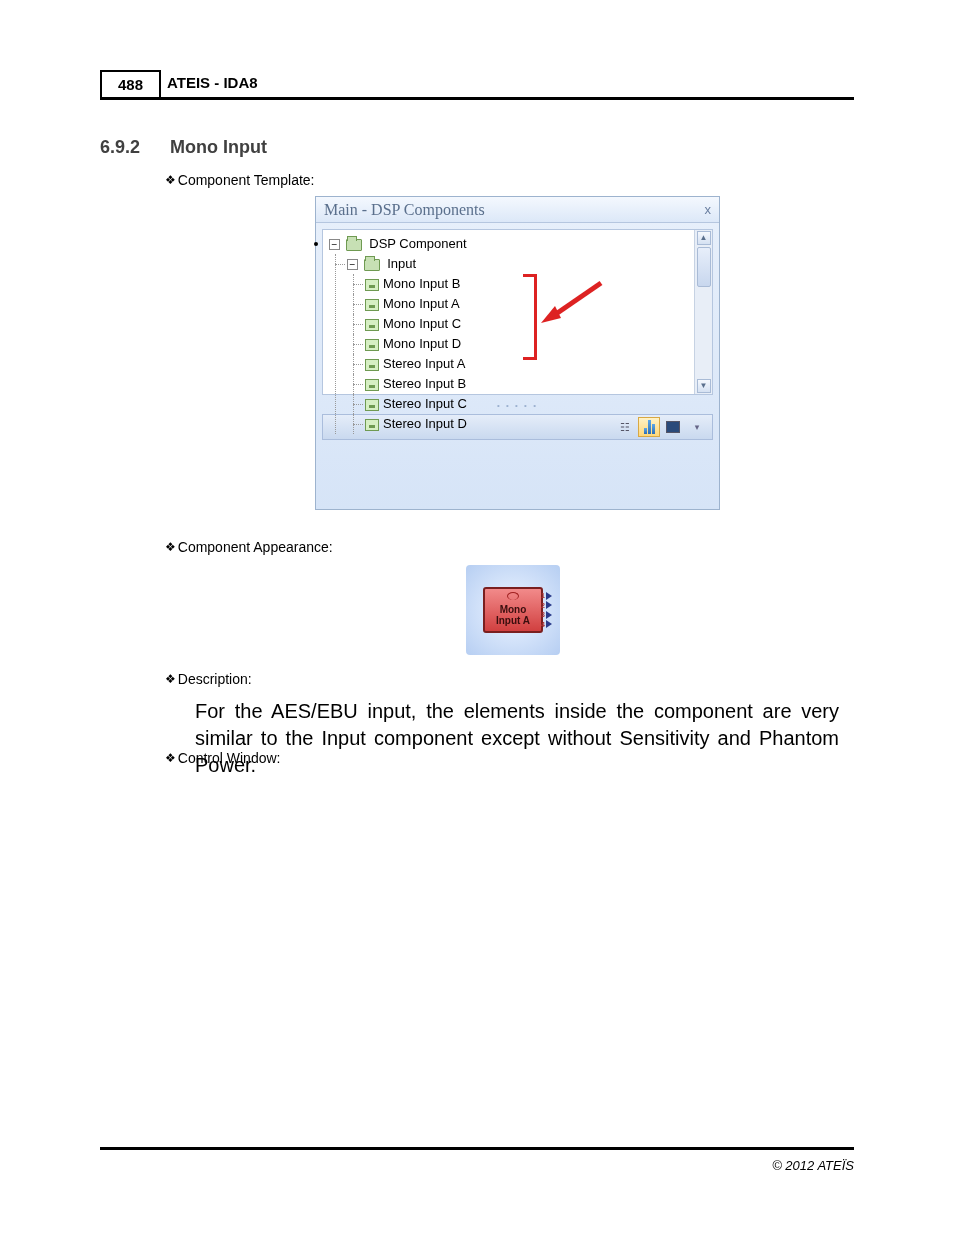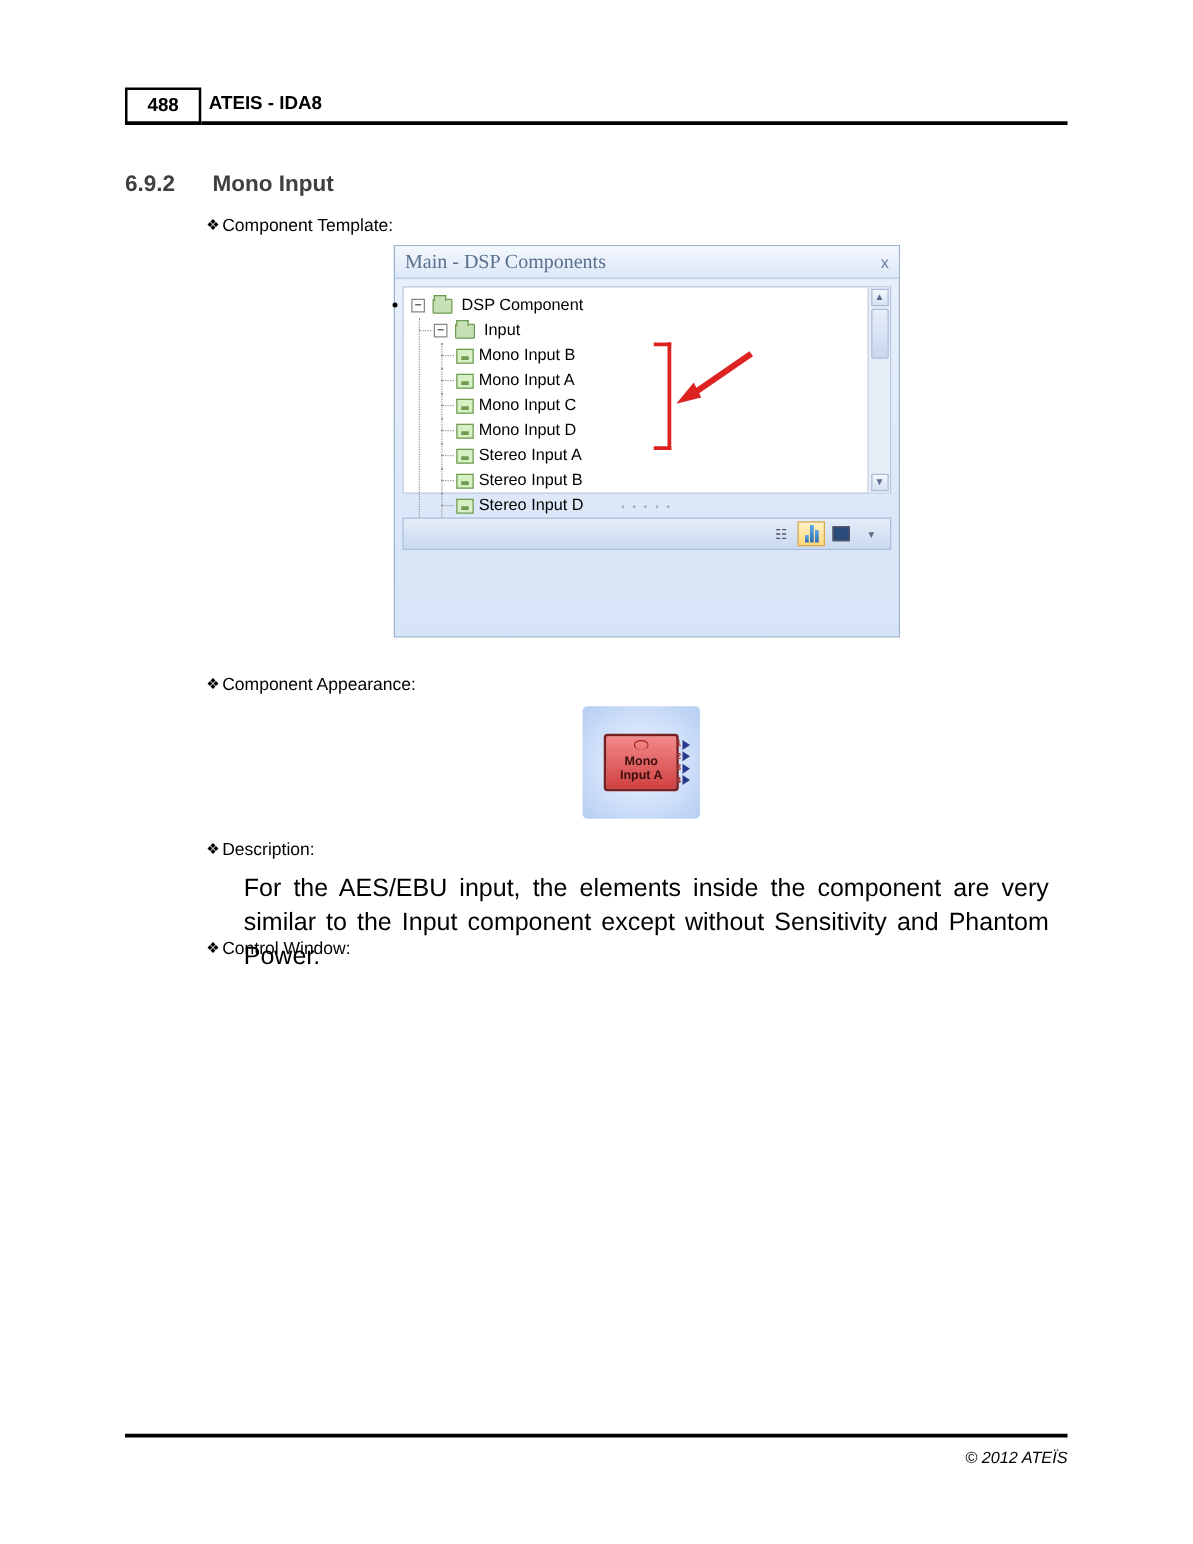--- a/index.html
+++ b/index.html
@@ -394,20 +394,21 @@
             <span class="expander">−</span>
             <span class="folder-icon"></span>
             <span>Input</span>
             <ul>
               <li><span class="leaf-icon"></span><span>Mono Input B</span></li>
               <li><span class="leaf-icon"></span><span>Mono Input A</span></li>
               <li><span class="leaf-icon"></span><span>Mono Input C</span></li>
               <li><span class="leaf-icon"></span><span>Mono Input D</span></li>
               <li><span class="leaf-icon"></span><span>Stereo Input A</span></li>
               <li><span class="leaf-icon"></span><span>Stereo Input B</span></li>
+              <li><span class="leaf-icon"></span><span>Stereo Input C</span></li>
               <li><span class="leaf-icon"></span><span>Stereo Input D</span></li>
             </ul>
           </li>
         </ul>
       </li>
     </ul>
     <div class="bracket"></div>
     <svg class="arrow-svg" viewBox="0 0 70 50">
       <defs></defs>
       <line x1="60" y1="5" x2="12" y2="38" stroke="#d22" stroke-width="5"></line>

